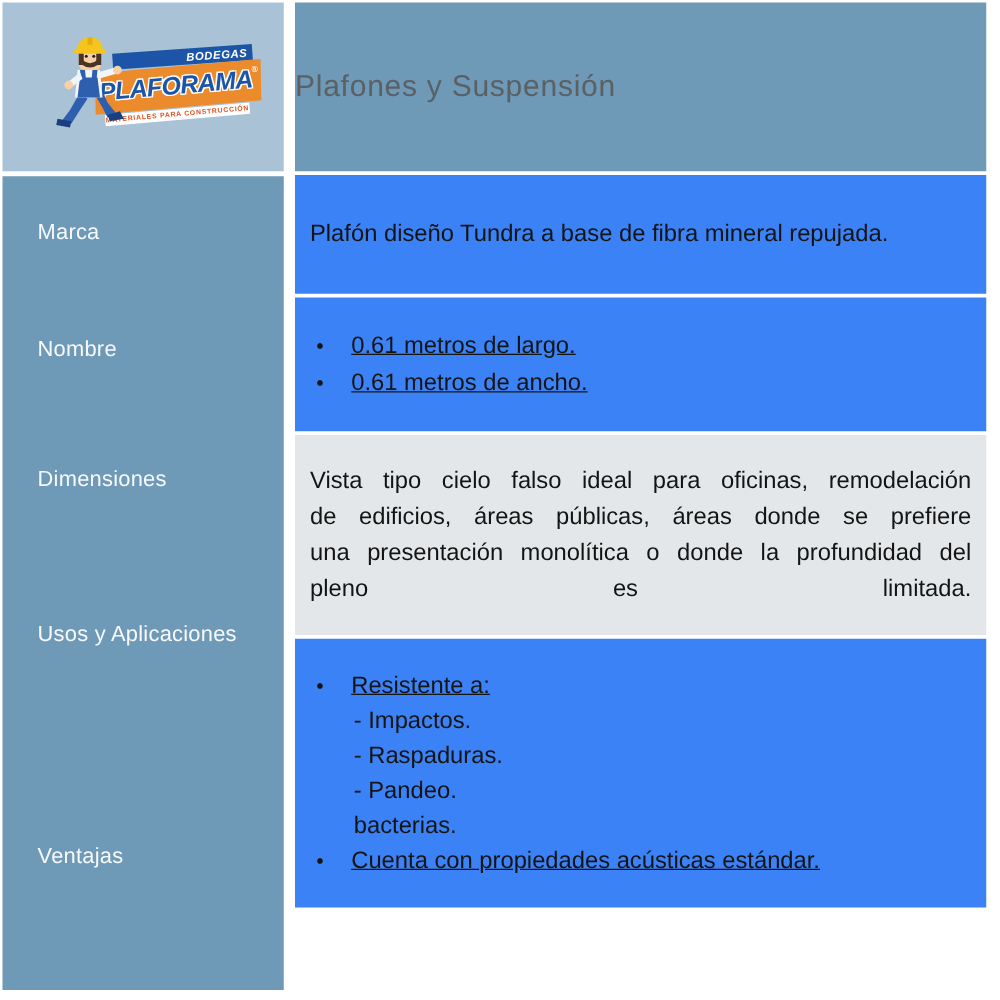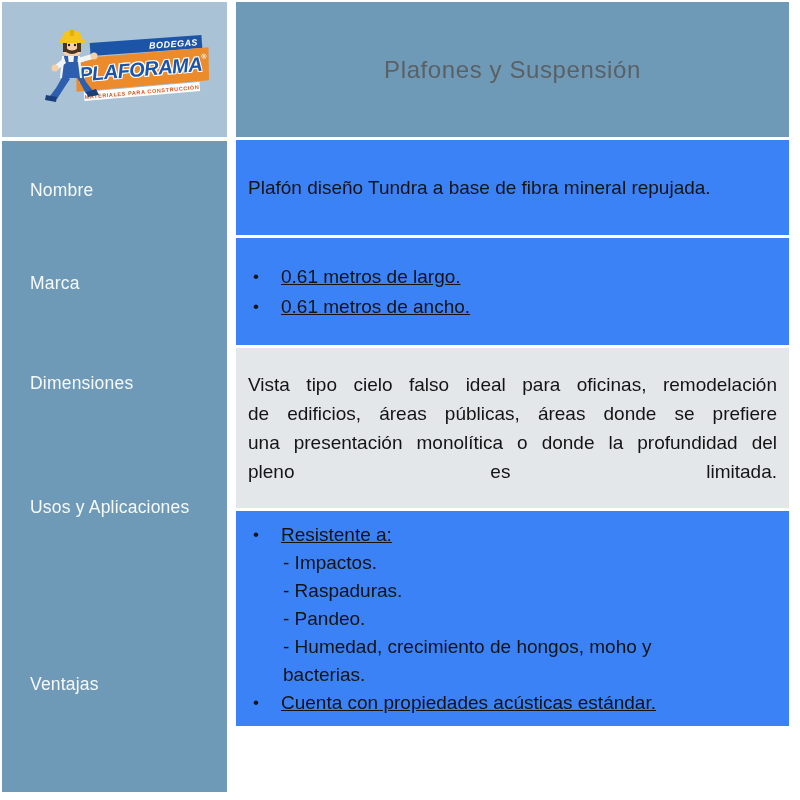--- a/index.html
+++ b/index.html
@@ -28,21 +28,21 @@
     color:#f7fafc;font-size:17.5px;letter-spacing:0.2px;
   }
   .lc-0{height:98px;} .lc-1{height:89px;} .lc-2{height:110px;}
   .lc-3{height:139px;} .lc-4{height:215px;}
 
   
   .col-right{position:absolute;left:236px;top:2px;width:553px;}
   .header-cell{
     width:553px;height:135px;margin-bottom:3px;
     background:var(--c-blue,#6e99b7);
-    display:flex;align-items:center;justify-content:center;
+    display:flex;align-items:center;
   }
   .header-title{
     color:var(--c-titletext,#5a6165);
     font-size:24px;letter-spacing:0.6px;
   }
   .cell{
     width:553px;box-sizing:border-box;margin-bottom:3px;
     display:flex;flex-direction:column;justify-content:center;
     color:#141414;font-size:19px;
   }
@@ -140,25 +140,25 @@
         <circle cx="27" cy="19" r="1.2" fill="#222"></circle>
         <circle cx="33" cy="19" r="1.2" fill="#222"></circle>
 
         <path d="M20 14 Q20 4 30 4 Q40 4 40 14 Z" fill="#f5c51d"></path>
         <rect x="17" y="13" width="26" height="4" rx="2" fill="#f5c51d"></rect>
         <rect x="28" y="4" width="4" height="6" fill="#e3ae0e"></rect>
       </svg>
     </div>
 
     <div class="label-col">
+      <div class="label-cell lc-1">
+          <span>Marca</span>
+        </div>
       <div class="label-cell lc-0">
           <span>Nombre</span>
-        </div>
-      <div class="label-cell lc-1">
-          <span>Marca</span>
         </div>
       <div class="label-cell lc-2">
           <span>Dimensiones</span>
         </div>
       <div class="label-cell lc-3">
           <span>Usos y Aplicaciones</span>
         </div>
       <div class="label-cell lc-4">
           <span>Ventajas</span>
         </div>
@@ -195,21 +195,20 @@
     </div>
 
     <div class="cell cell-white cell-ventajas">
       <div class="bullet-row">
         <span class="bullet-glyph">•</span>
         <span class="bullet-text">Resistente a:</span>
       </div>
       <div class="sub-item">- Impactos.</div>
       <div class="sub-item">- Raspaduras.</div>
       <div class="sub-item">- Pandeo.</div>
-      <div class="sub-item">- Humedad, crecimiento de hongos, moho y</div>
       <div class="sub-item">bacterias.</div>
       <div class="bullet-row">
         <span class="bullet-glyph">•</span>
         <span class="bullet-text">Cuenta con propiedades acústicas estándar.</span>
       </div>
     </div>
 
   </div>
 </div>
 

